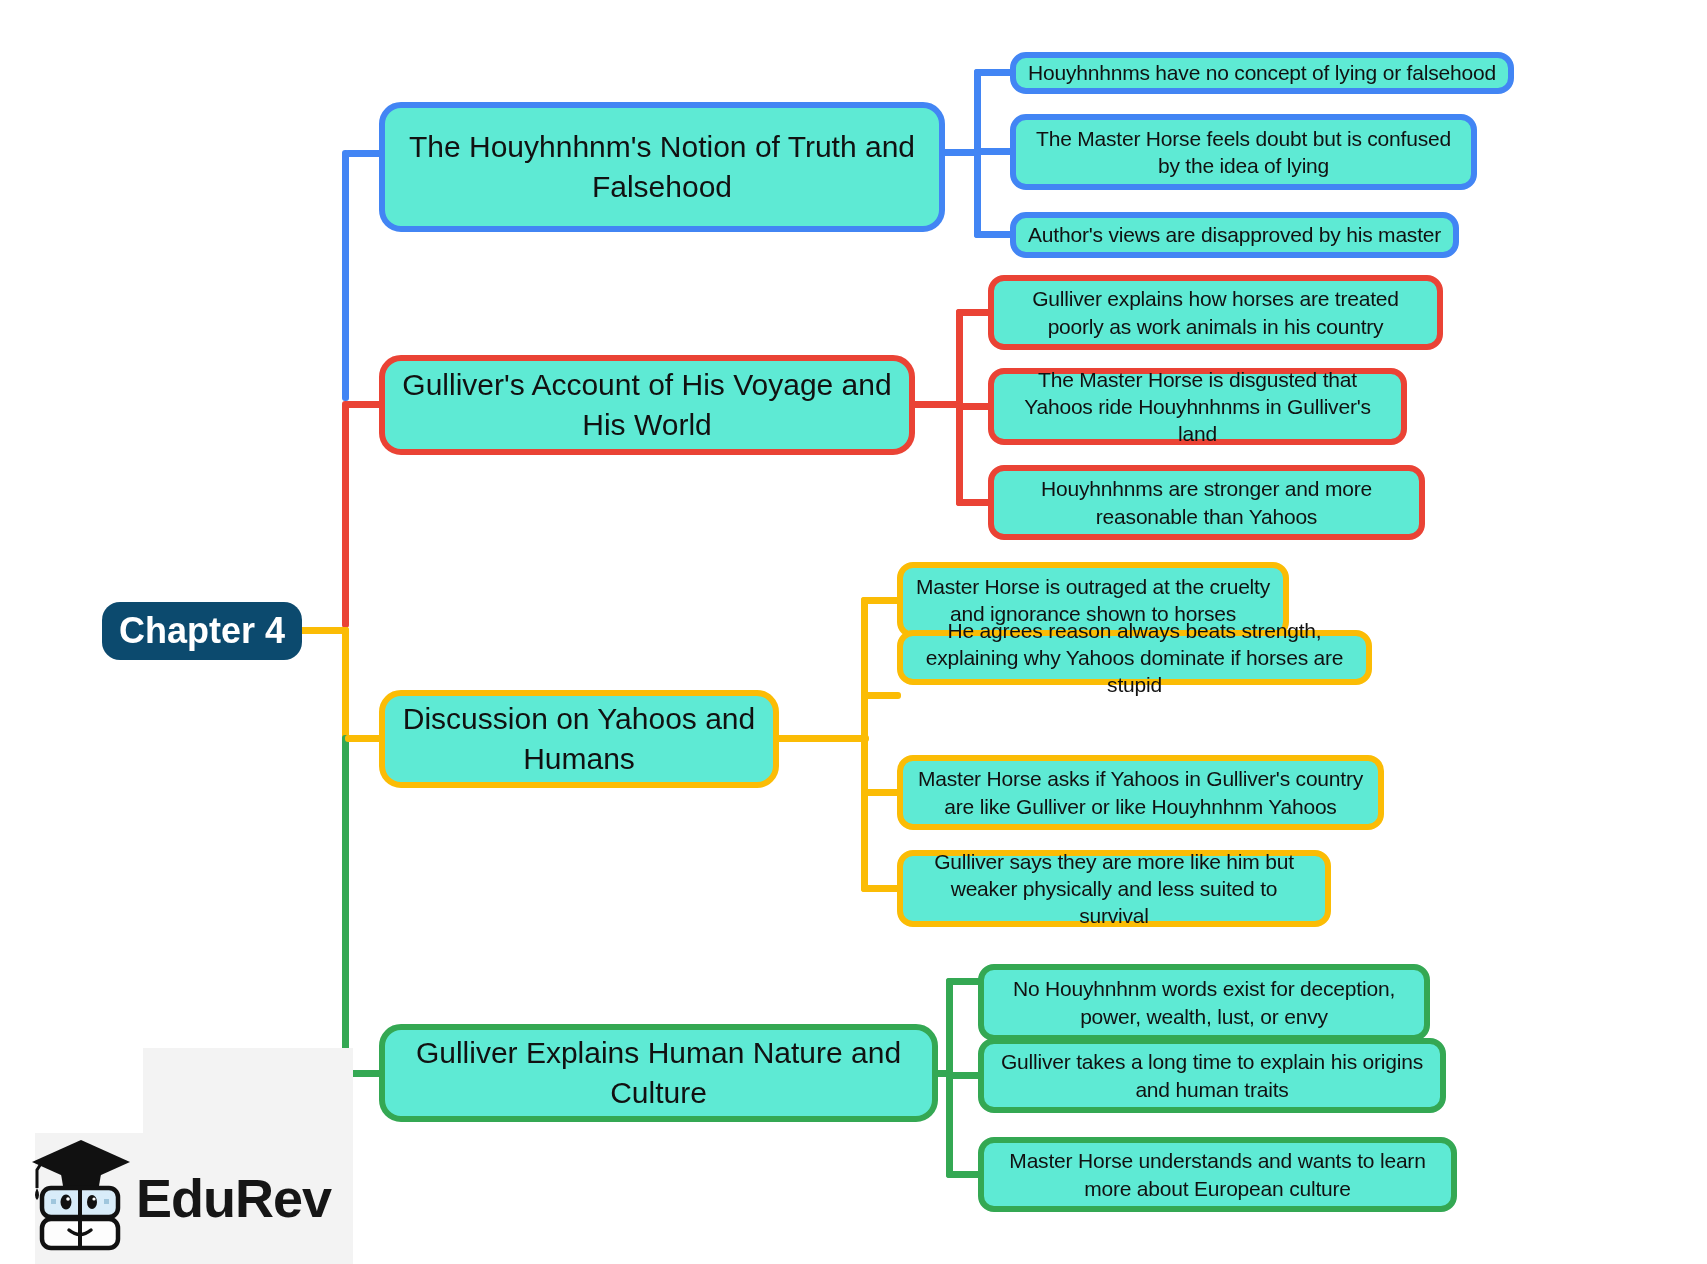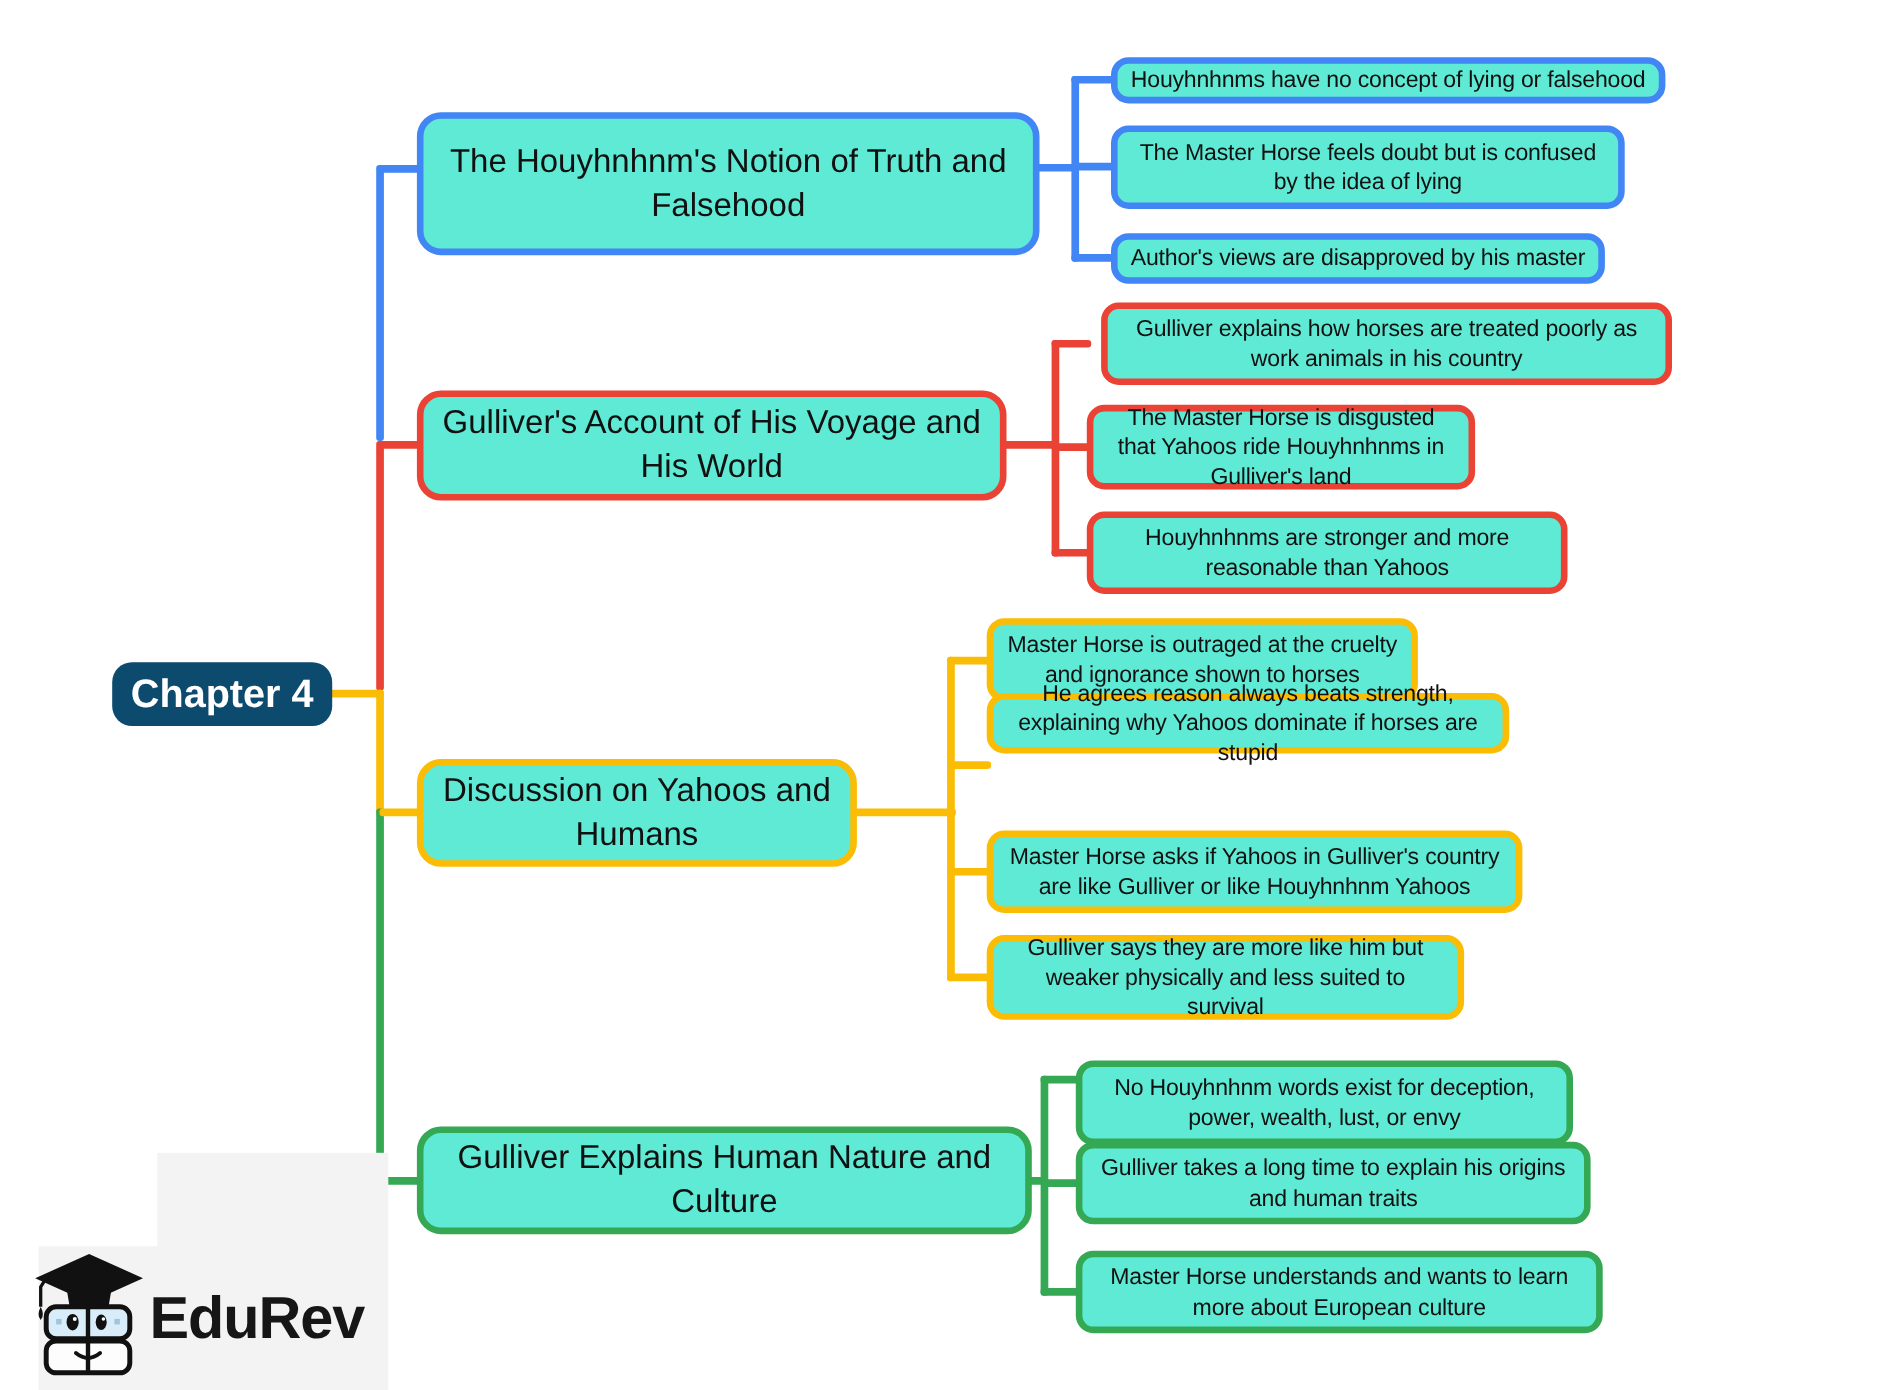--- a/index.html
+++ b/index.html
@@ -98,22 +98,22 @@
   <div class="node parent" style="left: 379px; top: 355px; width: 536px; height: 100px; border-color: rgb(234, 67, 53); color: rgb(17, 17, 17);">Gulliver's Account of His Voyage and His World</div>
 
   <div class="node parent" style="left: 379px; top: 690px; width: 400px; height: 98px; border-color: rgb(251, 188, 5); color: rgb(17, 17, 17);">Discussion on Yahoos and Humans</div>
 
   <div class="node parent" style="left: 379px; top: 1024px; width: 559px; height: 98px; border-color: rgb(52, 168, 83); color: rgb(17, 17, 17);">Gulliver Explains Human Nature and Culture</div>
 
   <div class="node child oneline" style="left: 1010px; top: 52px; height: 42px; border-color: rgb(66, 133, 244); color: rgb(17, 17, 17);">Houyhnhnms have no concept of lying or falsehood</div>
   <div class="node child" style="left: 1010px; top: 114px; width: 467px; height: 76px; border-color: rgb(66, 133, 244); color: rgb(17, 17, 17);">The Master Horse feels doubt but is confused by the idea of lying</div>
   <div class="node child oneline" style="left: 1010px; top: 212px; height: 46px; border-color: rgb(66, 133, 244); color: rgb(17, 17, 17);">Author's views are disapproved by his master</div>
 
-  <div class="node child" style="left: 988px; top: 275px; width: 519px; height: 75px; border-color: rgb(234, 67, 53); color: rgb(17, 17, 17); margin-left: 13px;">Gulliver explains how horses are treated poorly as work animals in his country</div>
-  <div class="node child" style="left: 988px; top: 368px; width: 353px; height: 77px; border-color: rgb(234, 67, 53); color: rgb(17, 17, 17);">The Master Horse is disgusted that Yahoos ride Houyhnhnms in Gulliver's land</div>
+  <div class="node child" style="left: 988px; top: 275px; width: 455px; height: 75px; border-color: rgb(234, 67, 53); color: rgb(17, 17, 17);">Gulliver explains how horses are treated poorly as work animals in his country</div>
+  <div class="node child" style="left: 988px; top: 368px; width: 419px; height: 77px; border-color: rgb(234, 67, 53); color: rgb(17, 17, 17);">The Master Horse is disgusted that Yahoos ride Houyhnhnms in Gulliver's land</div>
   <div class="node child" style="left: 988px; top: 465px; width: 437px; height: 75px; border-color: rgb(234, 67, 53); color: rgb(17, 17, 17);">Houyhnhnms are stronger and more reasonable than Yahoos</div>
 
   <div class="node child" style="left: 897px; top: 562px; width: 392px; height: 76px; border-color: rgb(251, 188, 5); color: rgb(17, 17, 17);">Master Horse is outraged at the cruelty and ignorance shown to horses</div>
   <div class="node child" style="left: 897px; top: 630px; width: 475px; height: 55px; border-color: rgb(251, 188, 5); color: rgb(17, 17, 17);">He agrees reason always beats strength, explaining why Yahoos dominate if horses are stupid</div>
   <div class="node child" style="left: 897px; top: 755px; width: 487px; height: 75px; border-color: rgb(251, 188, 5); color: rgb(17, 17, 17);">Master Horse asks if Yahoos in Gulliver's country are like Gulliver or like Houyhnhnm Yahoos</div>
   <div class="node child" style="left: 897px; top: 850px; width: 434px; height: 77px; border-color: rgb(251, 188, 5); color: rgb(17, 17, 17);">Gulliver says they are more like him but weaker physically and less suited to survival</div>
 
   <div class="node child" style="left: 978px; top: 943px; width: 452px; height: 77px; border-color: rgb(52, 168, 83); color: rgb(17, 17, 17); margin-top: 21px;">No Houyhnhnm words exist for deception, power, wealth, lust, or envy</div>
   <div class="node child" style="left: 978px; top: 1038px; width: 468px; height: 75px; border-color: rgb(52, 168, 83); color: rgb(17, 17, 17);">Gulliver takes a long time to explain his origins and human traits</div>
   <div class="node child" style="left: 978px; top: 1137px; width: 479px; height: 75px; border-color: rgb(52, 168, 83); color: rgb(17, 17, 17);">Master Horse understands and wants to learn more about European culture</div>

